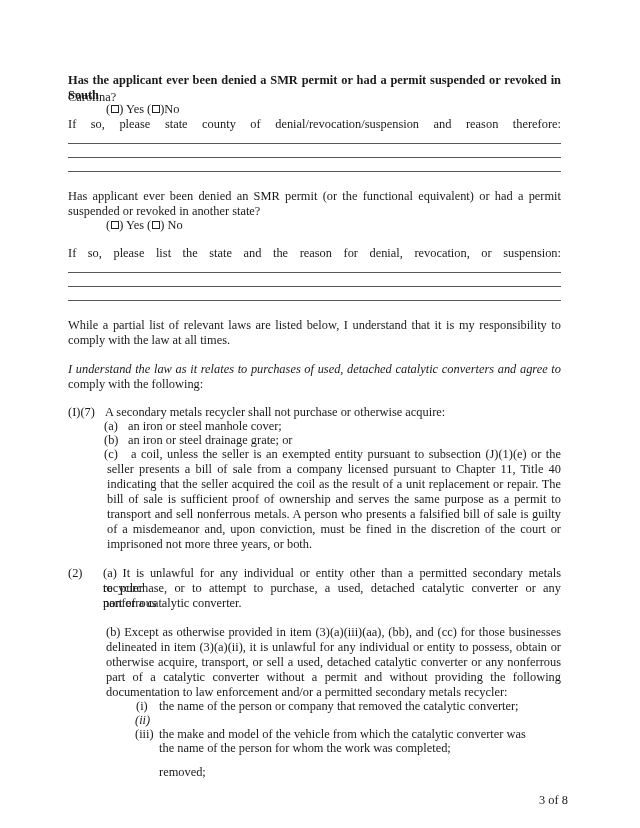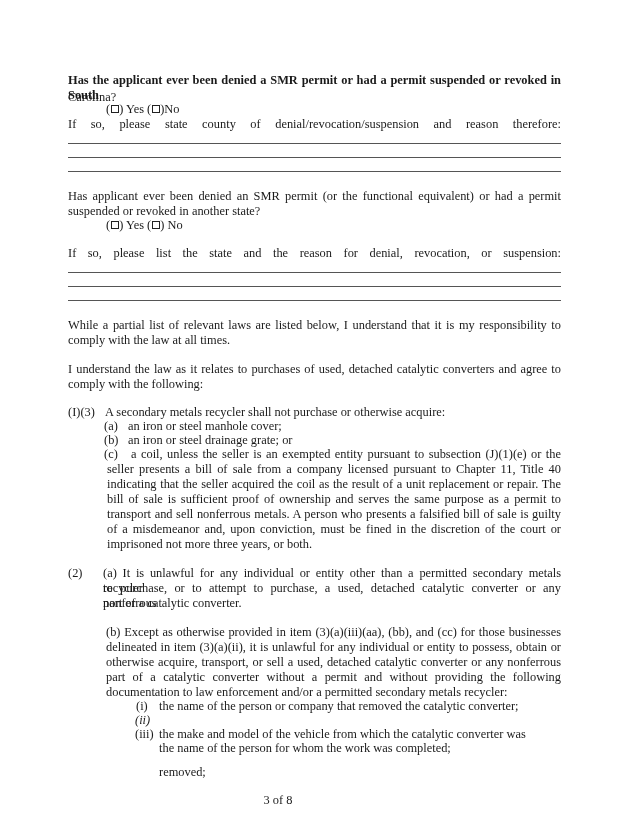--- a/index.html
+++ b/index.html
@@ -11,21 +11,21 @@
     .page { position: absolute; left: 68px; top: 0; width: 493px; }
     .abs { position: absolute; }
     p { margin: 0; }
     .just { text-align: justify; text-align-last: justify; }
     .line { position: absolute; left: 0; width: 493px; height: 0; border-top: 1px solid #555; }
     .cbox {
       display: inline-block; width: 6px; height: 6px; border: 1px solid #222;
       vertical-align: -0px; margin: 0 0.5px;
     }
     .lbl { position: absolute; }
-    .footer { position: absolute; left: 2px; width: 552px; top: 793px; text-align: center; }
+    .footer { position: absolute; left: 16px; width: 552px; top: 793px; text-align: right; }
   </style>
 </head>
 <body>
 
 <div class="page">
 
   <p class="abs just" style="top:73px; width:493px;font-weight:bold;">Has the applicant ever been denied a SMR permit or had a permit suspended or revoked in South</p>
   <p class="abs" style="top:90px;">Carolina?</p>
   <div class="abs" style="top:102px; left:38px;">
     <span>(<span class="cbox"></span>)</span>
@@ -46,24 +46,24 @@
     <span>No</span>
   </div>
   <p class="abs just" style="top:246px; width:493px;">If so, please list the state and the reason for denial, revocation, or suspension:</p>
   <div class="line" style="top:272px;"></div>
   <div class="line" style="top:286px;"></div>
   <div class="line" style="top:300px;"></div>
 
   <p class="abs just" style="top:318px; width:493px;">While a partial list of relevant laws are listed below, I understand that it is my responsibility to</p>
   <p class="abs" style="top:333px;">comply with the law at all times.</p>
 
-  <p class="abs just" style="top:362px; width:493px;">I understand the law as it relates to purchases of used, detached catalytic converters and agree to</p>
+  <p class="abs just" style="top:362px; width:493px;font-style:italic;">I understand the law as it relates to purchases of used, detached catalytic converters and agree to</p>
   <p class="abs" style="top:377px;">comply with the following:</p>
 
-  <span class="lbl" style="top:405px; left:0;">(I)(3)</span>
+  <span class="lbl" style="top:405px; left:0;">(I)(7)</span>
   <span class="lbl" style="top:405px; left:37px;">A secondary metals recycler shall not purchase or otherwise acquire:</span>
 
   <span class="lbl" style="top:419px; left:36px;">(a)</span>
   <span class="lbl" style="top:419px; left:60px;">an iron or steel manhole cover;</span>
 
   <span class="lbl" style="top:433px; left:36px;">(b)</span>
   <span class="lbl" style="top:433px; left:60px;">an iron or steel drainage grate; or</span>
 
   <span class="lbl" style="top:447px; left:36px;">(c)</span>
   <p class="abs just" style="top:447px; left:63px; width:430px;">a coil, unless the seller is an exempted entity pursuant to subsection (J)(1)(e) or the</p>

